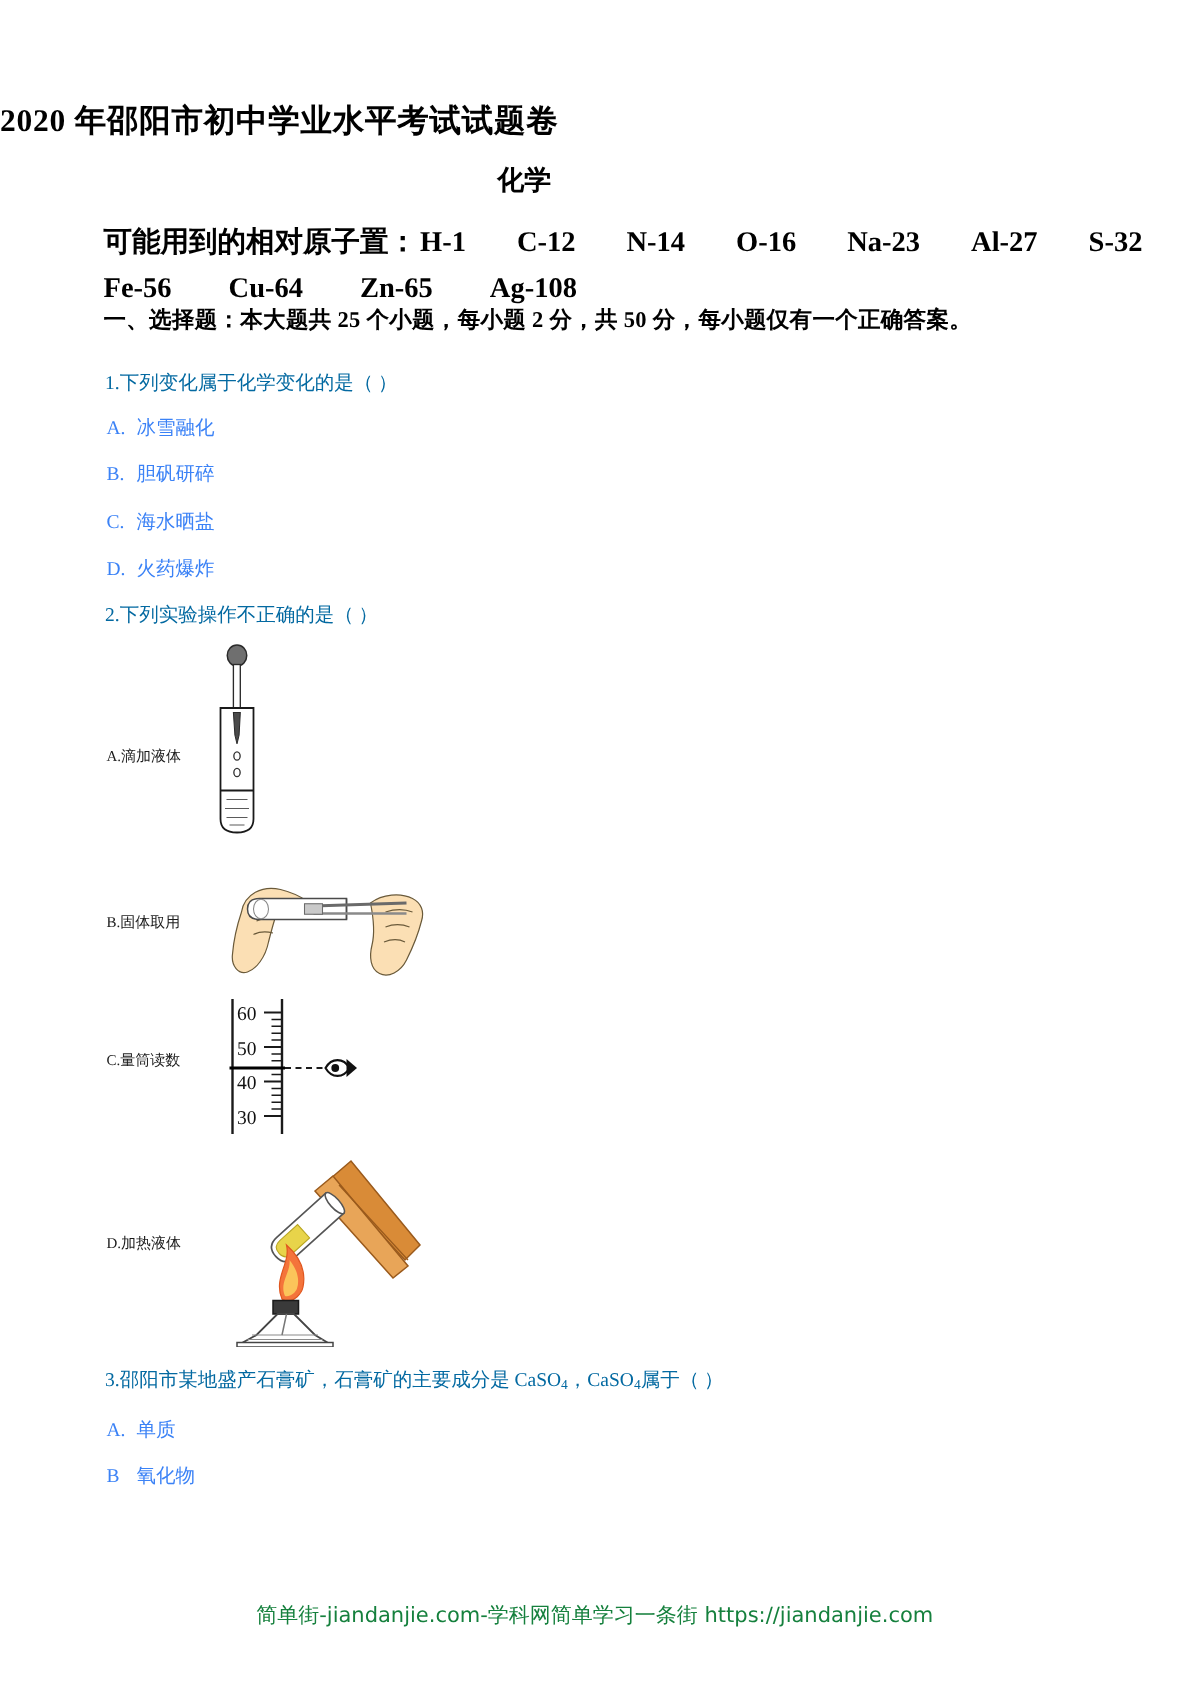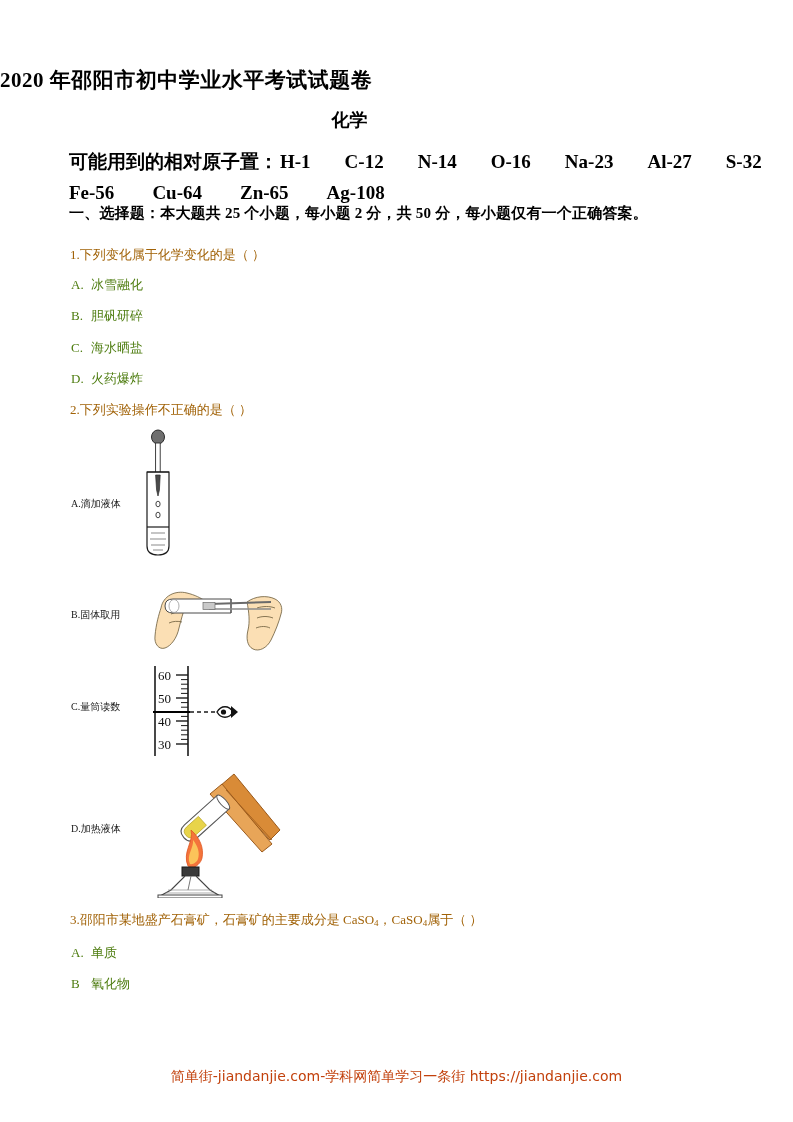--- a/index.html
+++ b/index.html
@@ -63,47 +63,47 @@
     font-size: 15px;
     font-weight: bold;
     letter-spacing: 0.2px;
   }
 
   
   .qtext {
     position: absolute;
     left: 70px;
     font-size: 13px;
-    color: #a16207;
+    color: #0369a1;
     white-space: nowrap;
   }
   .opt {
     position: absolute;
     left: 71px;
     font-size: 13px;
-    color: #4d7c0f;
+    color: #3b82f6;
     white-space: nowrap;
   }
   .opt .lbl { display: inline-block; min-width: 20px; }
   .opt-img-label {
     position: absolute;
     font-size: 10px;
     color: #1a1a1a;
     white-space: nowrap;
   }
   sub { font-size: 9px; vertical-align: -2px; }
 
   
   .footer {
     position: absolute;
     left: 0; top: 1068px;
     width: 793px;
     text-align: center;
     font-size: 14px;
-    color: #c2410c;
+    color: #15803d;
     font-family: "DejaVu Sans", "Liberation Sans", sans-serif;
   }
 
   
   .fig { position: absolute; }
 </style>
 </head>
 <body>
 
 <div class="page">

